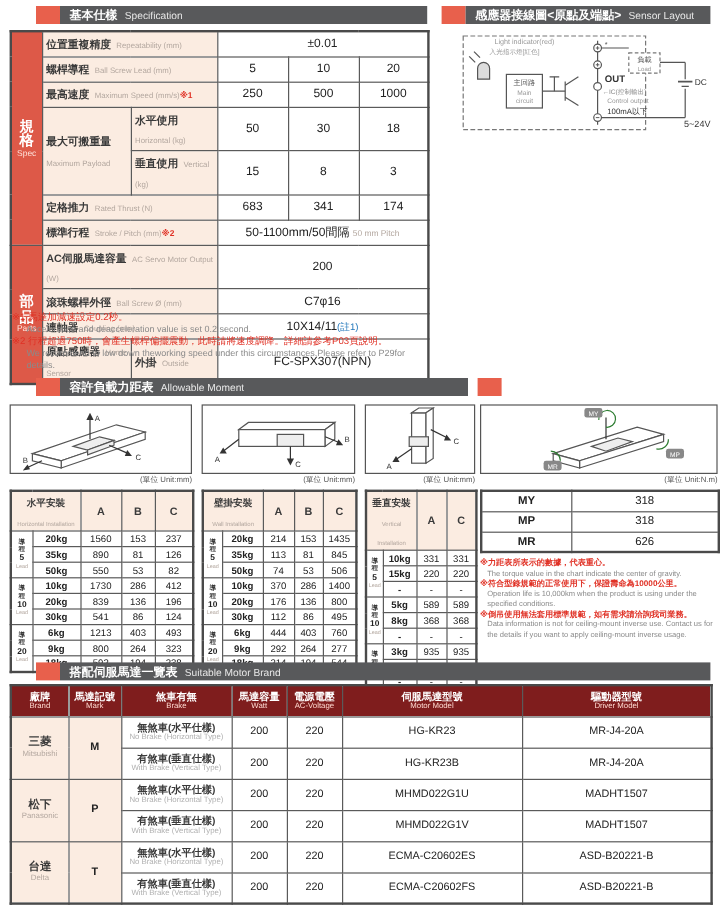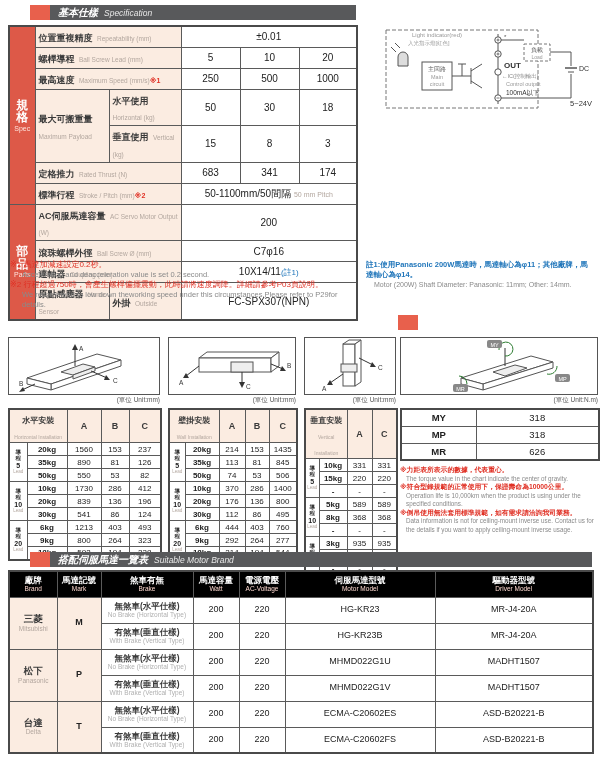--- a/index.html
+++ b/index.html
@@ -1,21 +1,21 @@
 <!DOCTYPE html>
 <html><head>
 <meta charset="utf-8">
 <style>
   * { margin:0; padding:0; box-sizing:border-box; }
   html,body { background:#fff; }
   body { font-family:"Liberation Sans","DejaVu Sans",sans-serif; color:#333; }
   .page { position:relative; width:600px; height:768px; background:#fff; overflow:hidden; }
 
   
-  .secbar { position:absolute; height:15px; display:flex;font-style:italic; }
+  .secbar { position:absolute; height:15px; display:flex; }
   .secbar .sq { width:20px; height:15px; background:#e8604c; flex:none; }
   .secbar .bar { flex:1; background:#58595b; color:#fff; display:flex; align-items:center; gap:6px; padding-left:8px; white-space:nowrap; overflow:hidden; }
   .secbar .zh { font-weight:bold; font-size:10px; }
   .secbar .en { font-size:8.5px; color:#e8e8e8; }
 
   
   table { border-collapse:collapse; }
   .spectab { position:absolute; left:8px; top:25px; width:348px; table-layout:fixed; border:2px solid #4a4a4a; }
   .spectab td { border:1px solid #5a5a5a; height:21px; padding:1px 3px; overflow:hidden; }
   .spectab .side { background:#dd5948; color:#fff; text-align:center; vertical-align:middle; padding:0; }
@@ -60,21 +60,21 @@
   .stab td { border:1px solid #5a5a5a; height:17px; text-align:center; vertical-align:middle; font-size:9.5px; color:#222; background:#fff; }
   .stab .skey { font-weight:bold; }
 
   .snote { position:absolute; left:400px; top:466px; width:198px; line-height:8.5px; }
   .szh2 { font-size:6.8px; font-weight:bold; color:#e03024; }
   .sen2 { font-size:6.3px; color:#8a8a8a; padding-left:6px; }
 
   
   .motab { position:absolute; left:8px; top:570px; width:584px; table-layout:fixed; border:2px solid #4a4a4a; }
   .motab th,.motab td { border:1px solid #5a5a5a; text-align:center; vertical-align:middle; overflow:hidden; line-height:1.1; }
-  .motab th { background:#000000; height:26px; }
+  .motab th { background:#7f1d1d; height:26px; }
   .motab th .hzh { display:block; font-size:8.5px; font-weight:bold; color:#fff; }
   .motab th .hen { display:block; font-size:6.5px; font-weight:normal; color:#ffd9d0; }
   .motab td { height:26px; font-size:9px; background:#fff; color:#222; }
   .mobrand { background:#fbece1 !important; }
   .mobrand .bzh { display:block; font-size:9.5px; font-weight:bold; color:#3a3a3a; }
   .mobrand .ben { display:block; font-size:6.5px; color:#b3a79f; }
   .momark { background:#fbece1 !important; font-weight:bold; font-size:10px; }
   .mobrake .kzh { display:block; font-size:8.5px; font-weight:bold; color:#3a3a3a; }
   .mobrake .ken { display:block; font-size:6.5px; color:#b0b0b0; }
 
@@ -83,20 +83,27 @@
 </head>
 <body>
 
 <div class="page">
 
   <div class="secbar" style="left:30px;top:5px;width:326px;">
     <div class="sq"></div>
     <div class="bar">
       <span class="zh">基本仕樣</span>
       <span class="en">Specification</span>
+    </div>
+  </div>
+  <div class="secbar" style="left:368px;top:5px;width:224px;">
+    <div class="sq"></div>
+    <div class="bar">
+      <span class="zh">感應器接線圖&lt;原點及端點&gt;</span>
+      <span class="en">Sensor Layout</span>
     </div>
   </div>
 
   <table class="spectab">
     <colgroup>
         <col style="width:26px">
         <col style="width:74px">
         <col style="width:72px">
         <col style="width:59px">
         <col style="width:59px">
@@ -234,25 +241,28 @@
     <text x="201" y="45" font-size="7" fill="#333">DC</text>
     <text x="214" y="80" font-size="7.5" fill="#333" text-anchor="end">5~24V</text>
   </svg>
 
   <div class="noteblk" style="left:10px;top:260px;width:350px;">
     <div class="nzh">※1 馬達加減速設定0.2秒。</div>
     <div class="nen">Acceleration and deacceleration value is set 0.2 second.</div>
     <div class="nzh">※2 行程超過750時，會產生螺桿偏擺震動，此時請將速度調降。詳細請參考P03頁說明。</div>
     <div class="nen">We recommend to low down theworking speed under this circumstances.Please refer to P29for details.</div>
   </div>
-  <div class="noteblk" style="left:366px;top:260px;width:228px;">
-    <div class="nbzh">註1:使用Panasonic 200W馬達時，馬達軸心為φ11；其他廠牌，馬達軸心為φ14。</div>
-    <div class="nben">Motor (200W) Shaft Diameter: Panasonic: 11mm; Other: 14mm.</div>
-  </div>
-
+
+  <div class="secbar" style="left:30px;top:315px;width:360px;">
+    <div class="sq"></div>
+    <div class="bar">
+      <span class="zh">容許負載力距表</span>
+      <span class="en">Allowable Moment</span>
+    </div>
+  </div>
   <div class="secbar" style="left:398px;top:315px;width:194px;flex-direction:column;">
     <div class="sq"></div>
     <div class="bar">
       <span class="zh">靜態容許負載慣量</span>
       <span class="en">Static Loading Moment</span>
     </div>
   </div>
 
   <div class="dbox" style="left:8px;top:337px;width:152px;">
     <svg width="150" height="56" viewBox="0 0 150 56">

